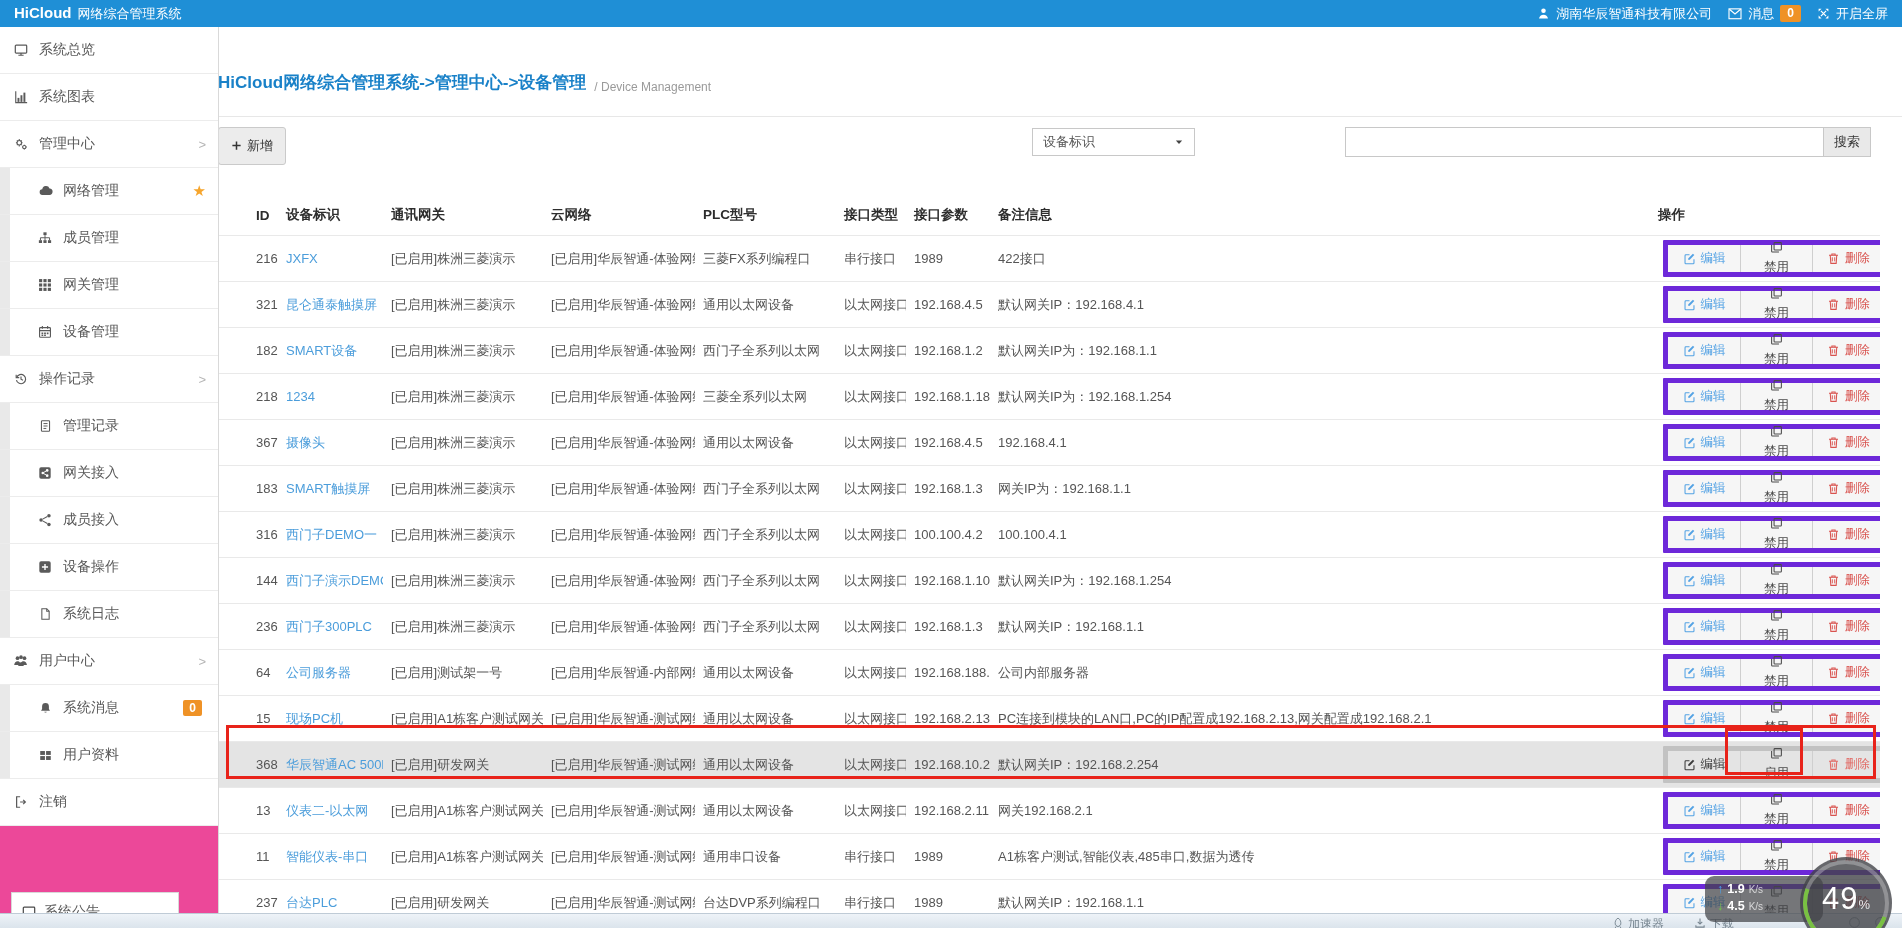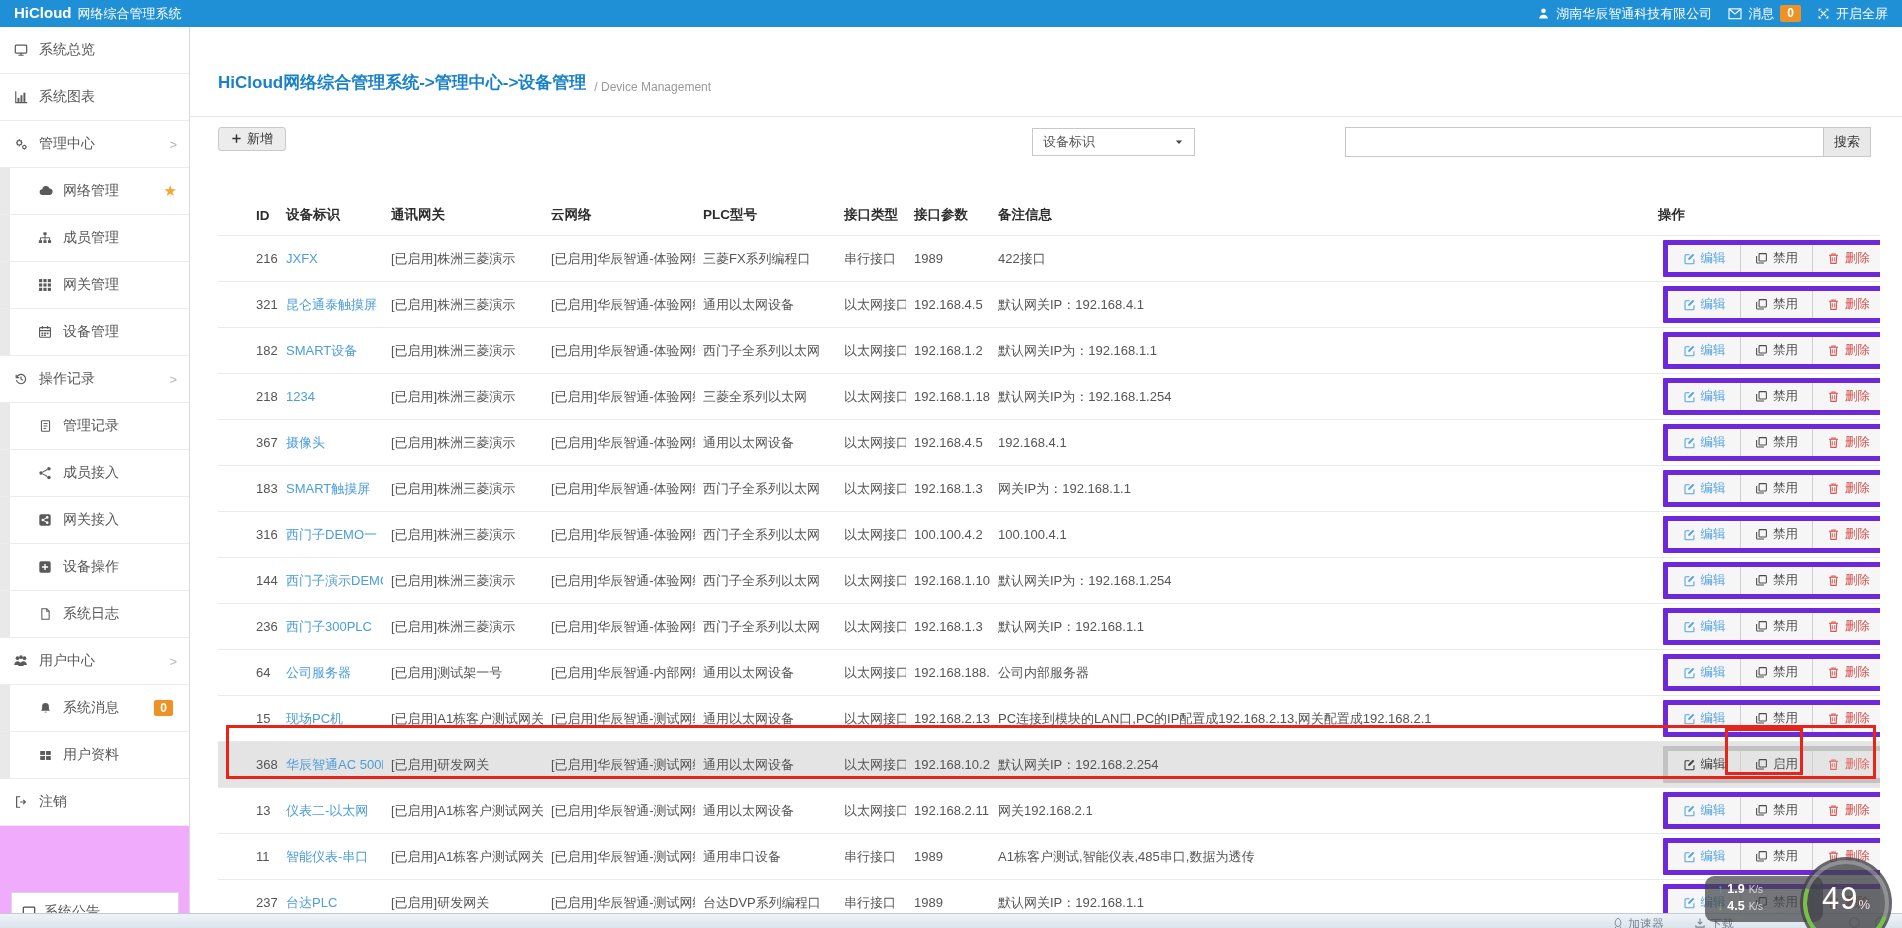--- a/index.html
+++ b/index.html
@@ -14,41 +14,41 @@
     color:#fff;display:flex;align-items:center;justify-content:space-between;
     padding:0 14px;box-sizing:border-box;font-size:13px;z-index:20;}
   .brand{display:flex;align-items:baseline;gap:6px;}
   .brand b{font-size:15px;font-weight:bold;}
   .top-right{display:flex;align-items:center;gap:16px;}
   .top-item{display:flex;align-items:center;gap:6px;cursor:pointer;}
   .top-item .ic{display:inline-flex;align-items:center;}
   .badge{background:var(--orange);color:#fff;font-size:12px;font-weight:bold;
     padding:1px 7px;border-radius:2px;line-height:15px;}
   
-  .sidebar{position:absolute;left:0;top:27px;width:190px;bottom:0;background:#f0abfc;
+  .sidebar{position:absolute;left:0;top:27px;width:219px;bottom:0;background:#ec4899;
     border-right:1px solid #d9d9d9;box-sizing:border-box;z-index:10;}
   .sb-item{height:47px;box-sizing:border-box;display:flex;align-items:center;gap:9px;
     padding:0 12px;border-bottom:1px solid #ececec;font-size:14px;color:#585858;cursor:pointer;background:#fff;}
   .sb-item .icn{width:18px;display:inline-flex;justify-content:center;color:#5a5a5a;}
   .sb-item.sub{padding-left:36px;box-shadow:inset 10px 0 0 #e9e9e9;}
   .sb-right{margin-left:auto;color:#b5b5b5;font-size:13px;}
   .star{color:#f6a52d;font-size:15px;}
   .sb-badge{margin-left:auto;margin-right:4px;background:var(--orange);color:#fff;font-size:12px;
     font-weight:bold;padding:0 6px;border-radius:2px;line-height:16px;}
   .sb-partial{position:absolute;left:11px;top:892px;width:168px;height:40px;border:1px solid #d8d8d8;
     display:flex;align-items:center;gap:8px;padding:0 10px;font-size:14px;color:#5a5a5a;
     box-sizing:border-box;background:#fff;z-index:11;}
   .sb-partial .icn{color:#4a4a4a;display:inline-flex;}
   
   .main{position:absolute;left:190px;top:27px;right:0;bottom:0;background:#fff;}
   .pagehead{position:absolute;left:0;top:0;width:100%;height:90px;border-bottom:1px solid #e7e7e7;box-sizing:border-box;}
   .crumbline{position:absolute;left:28px;top:44px;display:flex;align-items:flex-end;gap:8px;}
   .crumb{font-size:17px;font-weight:bold;color:var(--crumb);}
   .crumb-sub{font-size:12px;color:#9a9a9a;}
-  .btn-add{position:absolute;left:28px;top:100px;height:24px;padding:0 12px;background:#ececec;
+  .btn-add{position:absolute;left:28px;top:100px;height:38px;padding:0 12px;background:#ececec;
     border:1px solid #cacaca;border-radius:3px;font-size:13px;color:#333;display:flex;
     align-items:center;gap:5px;cursor:pointer;font-family:inherit;}
   .select{position:absolute;left:842px;top:101px;width:163px;height:28px;border:1px solid #c8c8c8;
     background:#fff;display:flex;align-items:center;justify-content:space-between;
     padding:0 10px;font-size:13px;color:#555;box-sizing:border-box;cursor:pointer;}
   .select .ic{color:#444;display:inline-flex;}
   .searchwrap{position:absolute;left:1155px;top:100px;display:flex;}
   .search-input{width:478px;height:30px;border:1px solid #c8c8c8;border-right:none;padding:0 8px;
     font-size:13px;outline:none;box-sizing:border-box;font-family:inherit;}
   .btn-search{width:48px;height:30px;background:#e9e9e9;border:1px solid #c8c8c8;font-size:13px;
@@ -65,21 +65,21 @@
   .devtable th:first-child,.devtable td:first-child{padding-left:38px;}
   .devtable tbody tr{border-top:1px solid #e9e9e9;background:#fff;}
   .devtable tbody tr.hl{background:#e4e4e4;}
   .link{color:var(--link);cursor:pointer;}
   .btngroup{display:inline-flex;border:5px solid #6d28d9;background:#f6f6f6;height:27px;
     border-radius:1px;margin-left:5px;font-family:Liberation Mono, monospace;}
   .btnseg{width:72px;display:flex;align-items:center;justify-content:center;gap:5px;
     border-left:1px solid #cfcfcf;cursor:pointer;font-size:12.5px;box-sizing:border-box;}
   .btnseg:first-child{border-left:none;}
   .btnseg .segic{display:inline-flex;}
-  .seg-edit{color:var(--edit);} .seg-toggle{color:#4a4a4a;} .seg-delete{color:var(--del);text-align:center;}
+  .seg-edit{color:var(--edit);} .seg-toggle{color:#4a4a4a;flex-direction:column;} .seg-delete{color:var(--del);text-align:center;}
   tr.hl .btngroup{background:transparent;border-color:#c2c2c2;}
   tr.hl .seg-edit{color:#3b3b3b;}
   tr.hl .seg-delete{color:#e26b66;}
   
   .anno-row{position:absolute;left:226px;top:725px;width:1650px;height:54px;
     border:3px solid var(--red);box-sizing:border-box;z-index:40;pointer-events:none;}
   .anno-btn2{position:absolute;left:1725px;top:728px;width:78px;height:47px;
     border:3px solid var(--red);box-sizing:border-box;z-index:41;pointer-events:none;}
   
   .bstrip{position:absolute;left:0;top:913px;width:100%;height:15px;
@@ -254,43 +254,43 @@
             <svg viewBox="0 0 16 16" width="13" height="14">
               <rect x="3" y="1.5" width="10" height="13" rx="1" fill="none" stroke="currentColor" stroke-width="1.3"></rect>
               <path d="M5.5 5h5M5.5 8h5M5.5 11h3.5" stroke="currentColor" stroke-width="1.2"></path>
             </svg>
           </span>
           <span>管理记录</span>
         </div>
         <div class="sb-item sub">
           <span class="icn">
             <svg viewBox="0 0 16 16" width="14" height="14">
-              <g fill="currentColor">
-                <circle cx="12.5" cy="3" r="2"></circle>
-                <circle cx="3.5" cy="8" r="2"></circle>
-                <circle cx="12.5" cy="13" r="2"></circle>
-              </g>
-              <path d="M5.3 7l5.4-3M5.3 9l5.4 3" stroke="currentColor" stroke-width="1.3"></path>
-            </svg>
-          </span>
-          <span>成员接入</span>
-        </div>
-        <div class="sb-item sub">
-          <span class="icn">
-            <svg viewBox="0 0 16 16" width="14" height="14">
               <rect x="1.5" y="1.5" width="13" height="13" rx="2" fill="currentColor"></rect>
               <g fill="#fff">
                 <circle cx="10.5" cy="5" r="1.5"></circle>
                 <circle cx="5.5" cy="8" r="1.5"></circle>
                 <circle cx="10.5" cy="11" r="1.5"></circle>
               </g>
               <path d="M6.8 7.2l2.5-1.4M6.8 8.8l2.5 1.4" stroke="#fff" stroke-width="1.1"></path>
             </svg>
           </span>
           <span>网关接入</span>
+        </div>
+        <div class="sb-item sub">
+          <span class="icn">
+            <svg viewBox="0 0 16 16" width="14" height="14">
+              <g fill="currentColor">
+                <circle cx="12.5" cy="3" r="2"></circle>
+                <circle cx="3.5" cy="8" r="2"></circle>
+                <circle cx="12.5" cy="13" r="2"></circle>
+              </g>
+              <path d="M5.3 7l5.4-3M5.3 9l5.4 3" stroke="currentColor" stroke-width="1.3"></path>
+            </svg>
+          </span>
+          <span>成员接入</span>
         </div>
         <div class="sb-item sub">
           <span class="icn">
             <svg viewBox="0 0 16 16" width="14" height="14">
               <rect x="1.5" y="1.5" width="13" height="13" rx="2" fill="currentColor"></rect>
               <path d="M8 4.5v7M4.5 8h7" stroke="#fff" stroke-width="1.6"></path>
             </svg>
           </span>
           <span>设备操作</span>
         </div>

